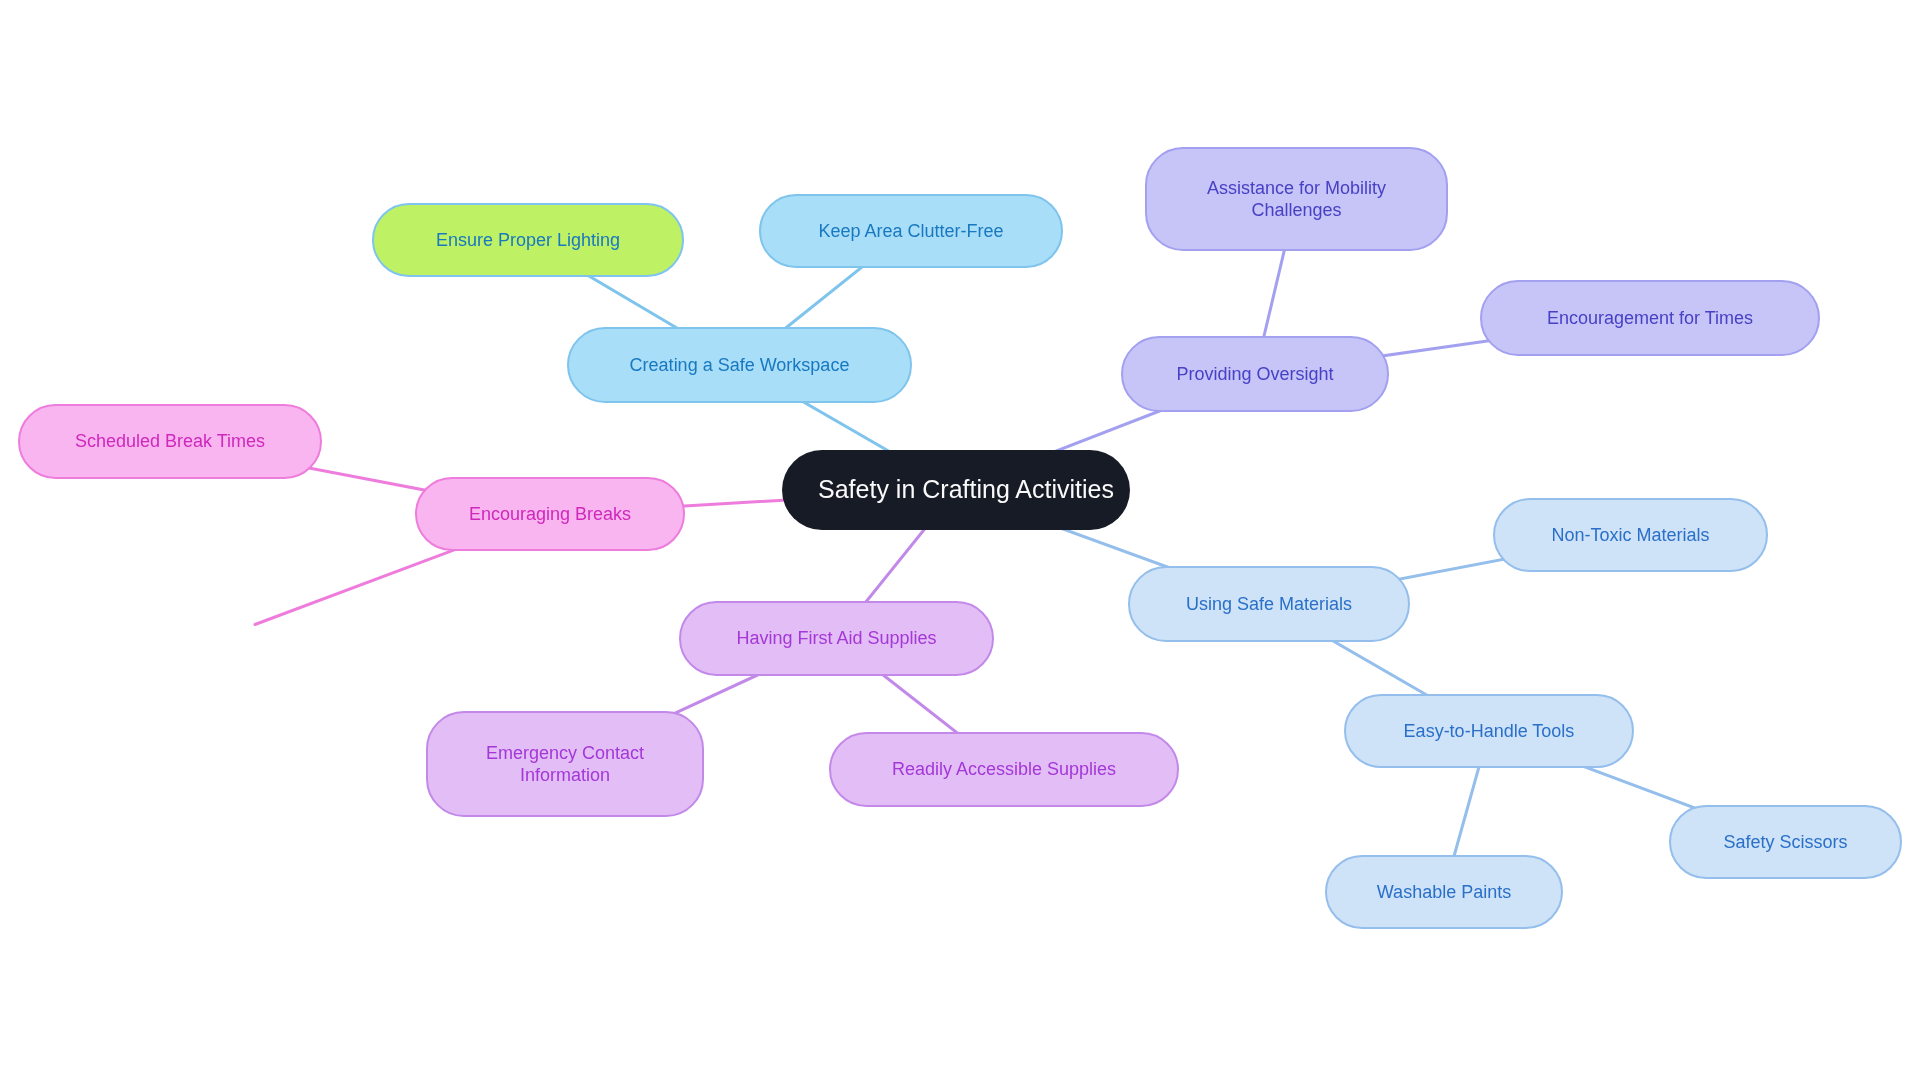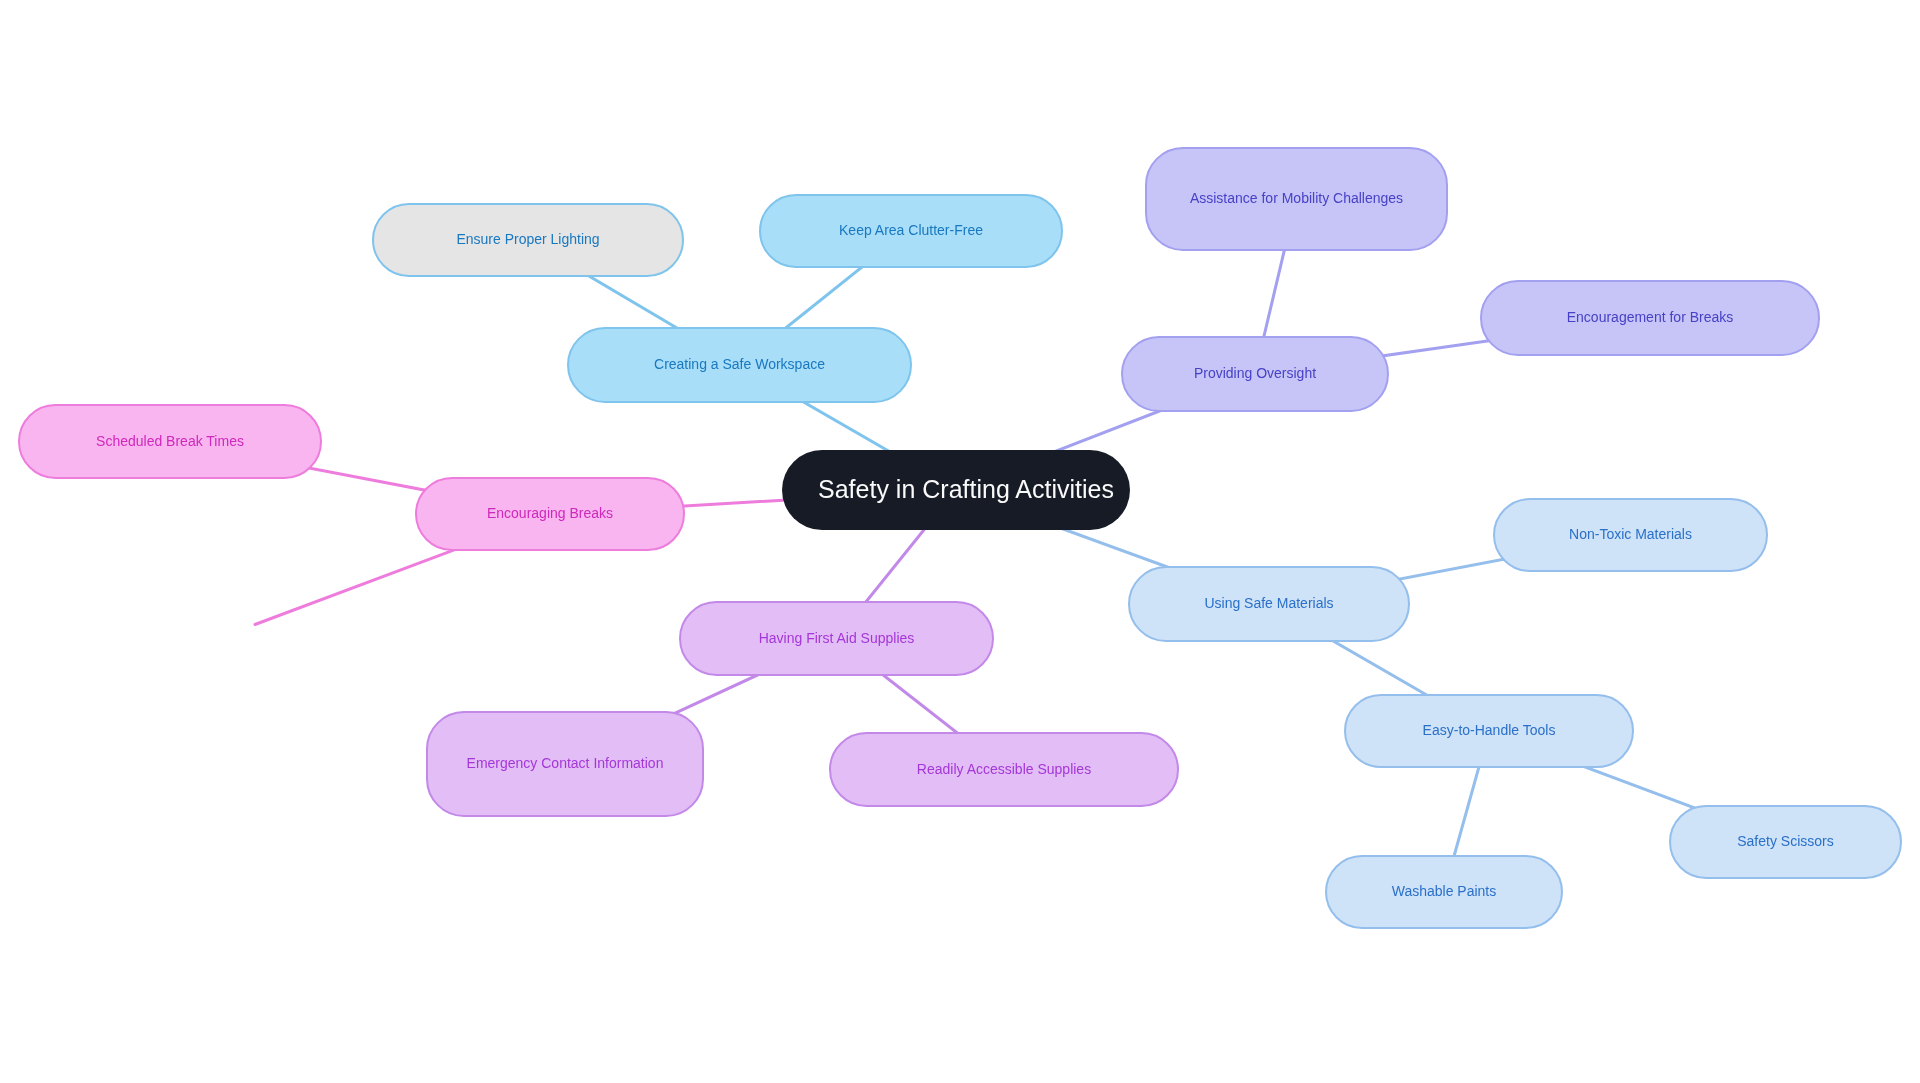--- a/index.html
+++ b/index.html
@@ -27,21 +27,21 @@
   }
   .node {
     position: absolute;
     box-sizing: border-box;
     display: flex;
     align-items: center;
     justify-content: center;
     text-align: center;
     border-radius: 38px;
     border: 2px solid transparent;
-    font-size: 14px;
+    font-size: 18px;
     font-weight: 400;
     line-height: 1.25;
     padding: 0 16px;
     cursor: pointer;
     user-select: none;
   }
   .node.root {
     font-size: 25px;
     border: none;
     border-radius: 42px;
@@ -71,34 +71,34 @@
       <line x1="836.5" y1="638.5" x2="565" y2="764" stroke="#C389E9" stroke-width="3" stroke-linecap="round"></line>
       <line x1="836.5" y1="638.5" x2="1004" y2="769.5" stroke="#C389E9" stroke-width="3" stroke-linecap="round"></line>
     </svg>
   <div id="node-layer">
       <div class="node root" style="left: 782px; top: 450px; width: 348px; height: 80px; background: rgb(23, 27, 38); color: rgb(250, 250, 250);">
         <span>Safety in Crafting Activities</span>
       </div>
       <div class="node" style="left: 567px; top: 327px; width: 345px; height: 76px; background: rgb(169, 222, 248); color: rgb(24, 120, 192); border-color: rgb(127, 196, 236);">
         <span>Creating a Safe Workspace</span>
       </div>
-      <div class="node" style="left: 372px; top: 203px; width: 312px; height: 74px; background: #e5e5e5; color: rgb(24, 120, 192); border-color: rgb(127, 196, 236);">
+      <div class="node" style="left: 372px; top: 203px; width: 312px; height: 74px; background: #bef264; color: rgb(24, 120, 192); border-color: rgb(127, 196, 236);">
         <span>Ensure Proper Lighting</span>
       </div>
       <div class="node" style="left: 759px; top: 194px; width: 304px; height: 74px; background: rgb(169, 222, 248); color: rgb(24, 120, 192); border-color: rgb(127, 196, 236);">
         <span>Keep Area Clutter-Free</span>
       </div>
       <div class="node" style="left: 1121px; top: 336px; width: 268px; height: 76px; background: rgb(199, 197, 247); color: rgb(71, 65, 198); border-color: rgb(163, 160, 240);">
         <span>Providing Oversight</span>
       </div>
       <div class="node" style="left: 1145px; top: 147px; width: 303px; height: 104px; background: rgb(199, 197, 247); color: rgb(71, 65, 198); border-color: rgb(163, 160, 240);">
         <span>Assistance for Mobility Challenges</span>
       </div>
       <div class="node" style="left: 1480px; top: 280px; width: 340px; height: 76px; background: rgb(199, 197, 247); color: rgb(71, 65, 198); border-color: rgb(163, 160, 240);">
-        <span>Encouragement for Breaks</span>
+        <span>Encouragement for Times</span>
       </div>
       <div class="node" style="left: 1128px; top: 566px; width: 282px; height: 76px; background: rgb(206, 226, 248); color: rgb(42, 112, 200); border-color: rgb(148, 190, 235);">
         <span>Using Safe Materials</span>
       </div>
       <div class="node" style="left: 1493px; top: 498px; width: 275px; height: 74px; background: rgb(206, 226, 248); color: rgb(42, 112, 200); border-color: rgb(148, 190, 235);">
         <span>Non-Toxic Materials</span>
       </div>
       <div class="node" style="left: 1344px; top: 694px; width: 290px; height: 74px; background: rgb(206, 226, 248); color: rgb(42, 112, 200); border-color: rgb(148, 190, 235);">
         <span>Easy-to-Handle Tools</span>
       </div>

